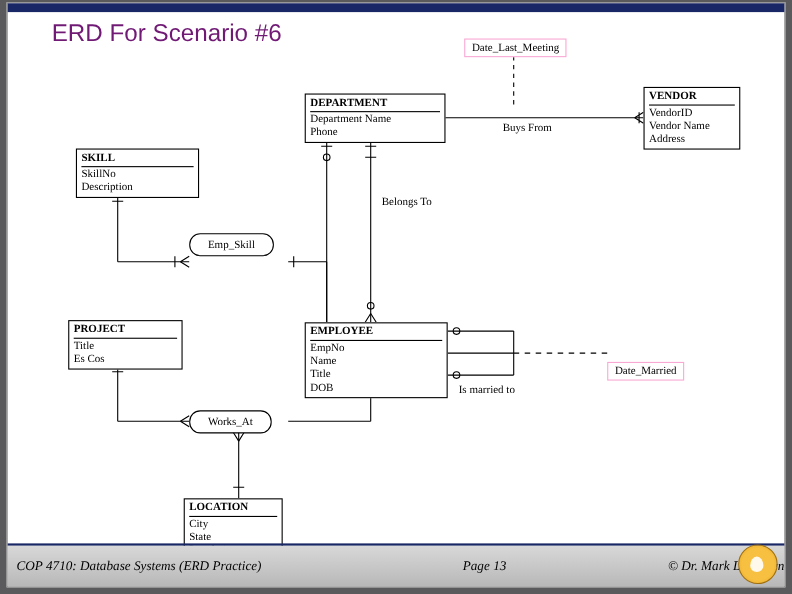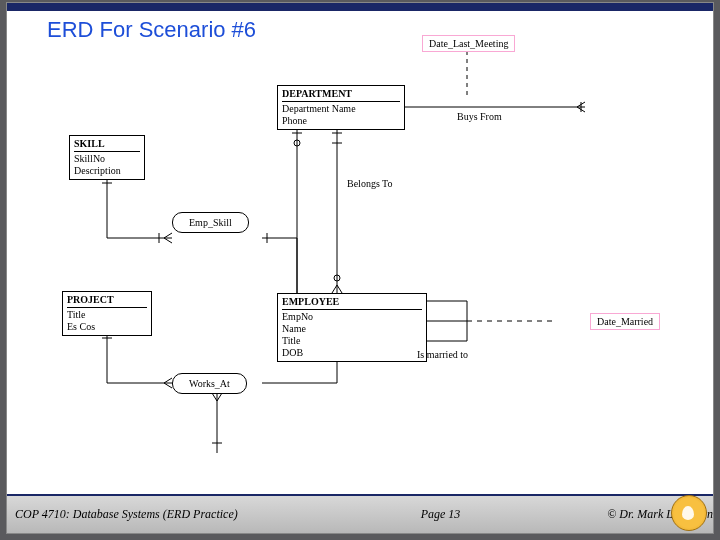--- a/index.html
+++ b/index.html
@@ -1,19 +1,19 @@
 <!DOCTYPE html>
 <html><head>
 <meta charset="utf-8">
 <style>
   * { box-sizing: border-box; margin: 0; padding: 0; }
   body { width: 720px; height: 540px; background: #5a5a5d; font-family: "Times New Roman", serif; position: relative; overflow: hidden; }
   .slide { position: absolute; left: 6px; top: 2px; width: 708px; height: 532px; background: #fff; border: 1px solid #888; }
   .titlebar { position: absolute; left: 0; top: 0; right: 0; height: 8px; background: #1a2766; }
-  .title { position: absolute; left: 40px; top: 14px; font-size: 22px; color: #1d4ed8; font-family: Arial, sans-serif; }
+  .title { position: absolute; left: 40px; top: 14px; font-size: 22px; color: #701a75; font-family: Arial, sans-serif; }
   .canvas { position: absolute; left: 0; top: 40px; width: 708px; height: 445px; }
   .entity { position: absolute; background: #fff; border: 1px solid #000; padding: 2px 4px; font-size: 10px; line-height: 12px; font-family: "Times New Roman", serif; }
   .entity .ename { font-weight: bold; border-bottom: 1px solid #000; margin-bottom: 1px; padding-bottom: 1px; display: block; }
   .attrbox { position: absolute; border: 1px solid #f9a8d4; font-size: 10px; padding: 2px 6px; background: #fff; }
   .rounded { position: absolute; border: 1px solid #000; border-radius: 10px; font-size: 10px; padding: 4px 16px; background: #fff; text-align: center; }
   .lbl { position: absolute; font-size: 10px; font-family: "Times New Roman", serif; }
   .footer { position: absolute; left: 0; bottom: 0; right: 0; height: 39px; background: linear-gradient(#d8d8d8,#b8b8b8); border-top: 2px solid #1a2766; display: flex; align-items: center; font-style: italic; font-size: 12px; font-family: "Times New Roman", serif; color: #000; }
   .footer .fl { flex: 0 0 auto; margin-left: 8px; }
   .footer .fc { flex: 1 1 auto; text-align: center; padding-left: 44px; }
   .footer .fr { flex: 0 0 auto; margin-left: 8px; }
@@ -81,57 +81,69 @@
       <circle cx="408" cy="258" r="3" fill="none" stroke="#000"></circle>
       <circle cx="408" cy="298" r="3" fill="none" stroke="#000"></circle>
 
       <line x1="460" y1="278" x2="545" y2="278" class="tick" stroke-dasharray="5,5"></line>
     </svg>
 
     <div class="attrbox" style="left:415px; top:-8px;">
       <span>Date_Last_Meeting</span>
     </div>
 
-    <div class="entity" style="left:62px; top:92px; width:76px;">
+    <div class="entity" style="left:62px; top:92px; width:112px;">
       <span class="ename">SKILL</span>
       <span style="white-space:pre-line;">SkillNo
 Description</span>
     </div>
 
     <div class="entity" style="left:270px; top:42px; width:128px;">
       <span class="ename">DEPARTMENT</span>
       <span style="white-space:pre-line;">Department Name
 Phone</span>
     </div>
 
+    <div class="entity" style="left:578px; top:36px; width:88px;">
+      <span class="ename">VENDOR</span>
+      <span style="white-space:pre-line;">VendorID
+Vendor Name
+Address</span>
+    </div>
 
     <div class="rounded" style="left:165px; top:169px;">
       <span>Emp_Skill</span>
     </div>
 
-    <div class="entity" style="left:55px; top:248px; width:90px;">
+    <div class="entity" style="left:55px; top:248px; width:104px;">
       <span class="ename">PROJECT</span>
       <span style="white-space:pre-line;">Title
 Es Cos</span>
     </div>
 
-    <div class="entity" style="left:270px; top:250px; width:150px;">
+    <div class="entity" style="left:270px; top:250px; width:130px;">
       <span class="ename">EMPLOYEE</span>
       <span style="white-space:pre-line;">EmpNo
 Name
 Title
 DOB</span>
     </div>
 
     <div class="rounded" style="left:165px; top:330px;">
       <span>Works_At</span>
     </div>
 
+    <div class="entity" style="left:160px; top:410px; width:90px;">
+      <span class="ename">LOCATION</span>
+      <span style="white-space:pre-line;">City
+State
+Population</span>
+    </div>
 
-    <div class="attrbox" style="left:545px; top:270px;margin-left:38px;">
+    <div class="attrbox" style="left:545px; top:286px;">
       <span>Date_Married</span>
     </div>
 
     <div class="lbl" style="left:450px; top:68px;">Buys From</div>
     <div class="lbl" style="left:340px; top:135px;">Belongs To</div>
     <div class="lbl" style="left:410px; top:306px;">Is married to</div>
   </div>
 
   <div class="footer">
     <span class="fl">COP 4710: Database Systems  (ERD Practice)</span>

